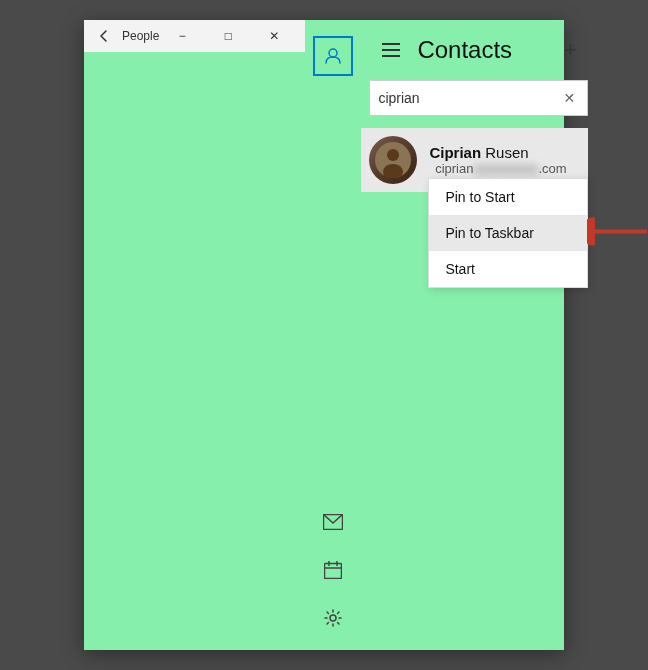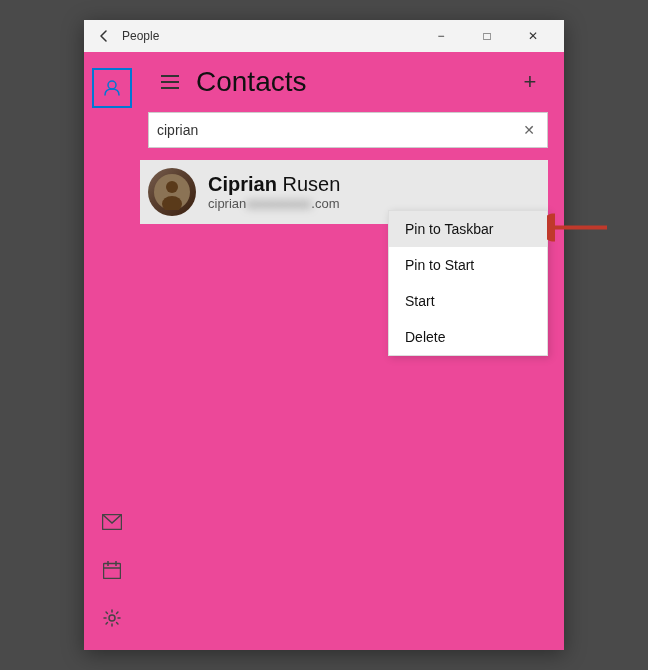--- a/index.html
+++ b/index.html
@@ -10,23 +10,23 @@
       background: #4a4a4a;
       display: flex;
       align-items: center;
       justify-content: center;
       font-family: 'Segoe UI', Arial, sans-serif;
     }
 
     .window {
       width: 480px;
       height: 630px;
-      background: #ec4899;
-      display: flex;
-      flex-direction: column;
+      background: #86efac;
+      display: flex;
+      flex-direction: row;
       box-shadow: 0 4px 20px rgba(0,0,0,0.4);
       position: relative;
     }
 
     
     .title-bar {
       height: 32px;
       background: #f3f3f3;
       display: flex;
       align-items: center;
@@ -94,21 +94,21 @@
       align-items: center;
       justify-content: center;
       cursor: pointer;
       color: #333;
       font-size: 16px;
       flex-shrink: 0;
     }
 
     .page-title {
       flex: 1;
-      font-size: 28px;
+      font-size: 24px;
       font-weight: 300;
       color: #111;
       padding-left: 8px;
     }
 
     .add-btn {
       width: 36px;
       height: 36px;
       display: flex;
       align-items: center;
@@ -209,32 +209,33 @@
       color: #c8a070;
       font-size: 22px;
     }
 
     .contact-info {
       flex: 1;
       padding-left: 12px;
     }
 
     .contact-name {
-      font-size: 20px;
+      font-size: 15px;
       color: #111;
       font-weight: 400;
     }
 
     .contact-name strong {
       font-weight: 600;
     }
 
     .contact-email {
       font-size: 13px;
       color: #555;
+      text-align: center;
     }
 
     .email-blur {
       display: inline-block;
       filter: blur(4px);
       color: #555;
       font-size: 13px;
     }
 
     
@@ -371,46 +372,43 @@
               <strong>Ciprian</strong><span> Rusen</span>
             </div>
             <div class="contact-email">
               <span>ciprian</span><span class="email-blur">xxxxxxxxxx</span><span>.com</span>
             </div>
           </div>
         </div>
 
         <div class="context-menu" style="position: absolute; top: 50px; right: 16px;">
 
+          <div class="context-menu-item">
+            <span>Pin to Start</span>
+          </div>
+
           <div class="context-menu-item highlighted" style="position: relative;">
             <span>Pin to Taskbar</span>
 
             <div class="arrow">
               <svg width="65" height="28" viewBox="0 0 65 28">
                 <defs>
                   <marker id="arrowhead" markerWidth="8" markerHeight="8" refX="0" refY="4" orient="auto">
                     <polygon points="0 0, 8 4, 0 8" fill="#c0392b"></polygon>
                   </marker>
                 </defs>
                 <line x1="60" y1="14" x2="8" y2="14" stroke="#c0392b" stroke-width="4" marker-end="url(#arrowhead)"></line>
               </svg>
             </div>
           </div>
 
           <div class="context-menu-item">
-            <span>Pin to Start</span>
-          </div>
-
-          <div class="context-menu-item">
             <span>Start</span>
           </div>
 
-          <div class="context-menu-item">
-            <span>Delete</span>
-          </div>
 
 
         </div>
       </div>
 
     </div>
 
     <div class="sidebar-bottom">
       <div class="sidebar-icon">
         <svg width="20" height="16" viewBox="0 0 20 16">

